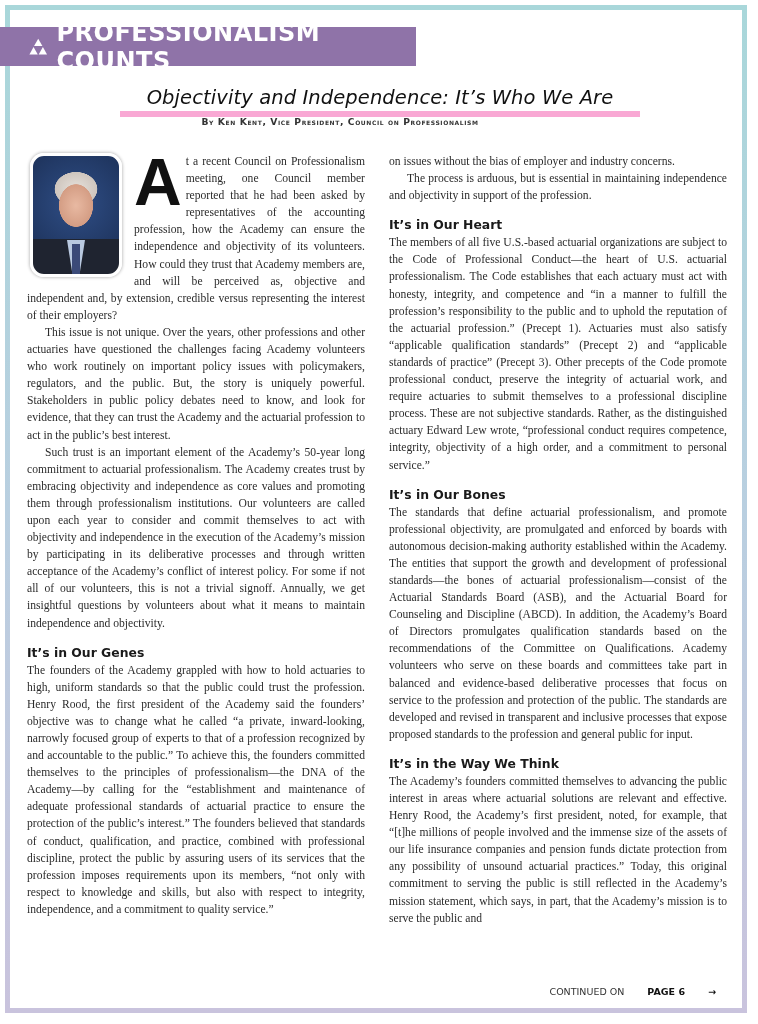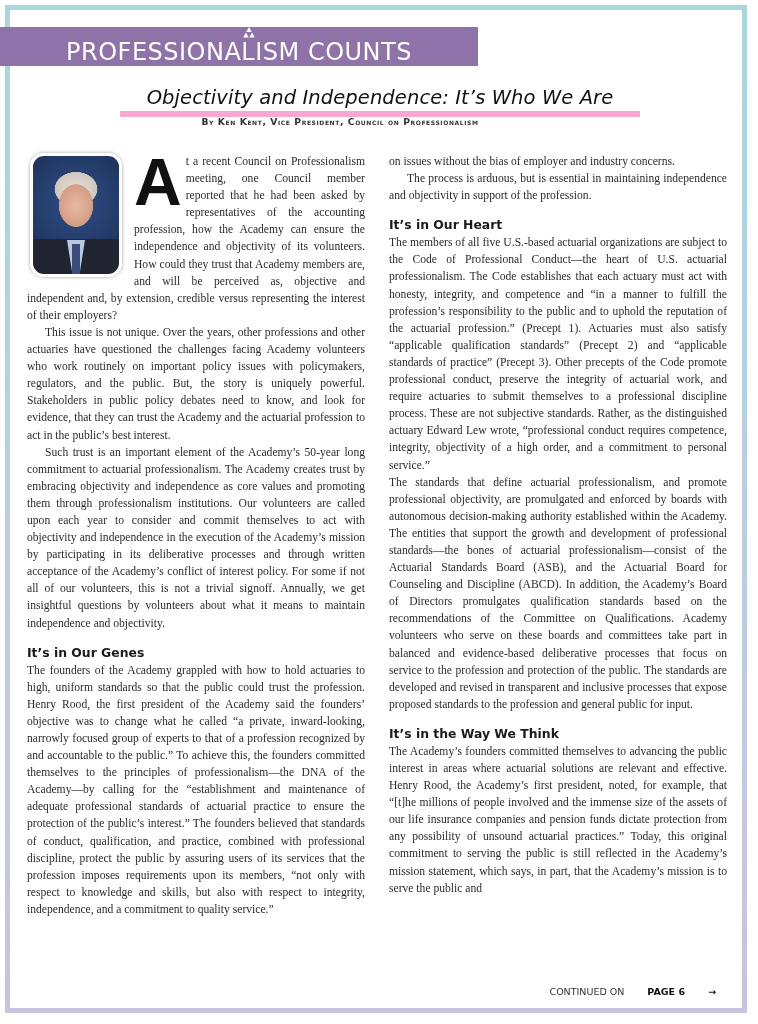--- a/index.html
+++ b/index.html
@@ -9,26 +9,26 @@
     font-family:"Liberation Serif", serif;
     color:#2b2b2b;
   }
   .frame {
     position:absolute; left:5px; top:5px; width:742px; height:1008px;
     border:5px solid transparent;
     border-image: linear-gradient(to bottom, #a9d7da 0%, #b9cfe0 50%, #c9c3dd 100%) 1;
     box-sizing:border-box;
   }
   .banner {
-    position:absolute; left:0; top:27px; width:478px; height:39px;
+    position:absolute; left:0; top:27px; width:416px; height:39px;
     background:#8f73a8;
     display:flex; align-items:center;
     color:#ffffff;
-    font-family:"DejaVu Sans", sans-serif; font-weight:normal;
-    font-size:24px; letter-spacing:0.5px;flex-direction:column;
+    font-family:"DejaVu Sans", sans-serif; font-weight:bold;
+    font-size:24px; letter-spacing:0.5px;
   }
   .banner .logo { margin-left:28px; margin-right:8px; width:22px; height:18px; display:inline-block; }
   .title {
     position:absolute; left:120px; top:86px; width:520px;
     text-align:center;
     font-family:"DejaVu Sans", sans-serif; font-style:italic;
     font-size:19.5px; color:#111;
     border-bottom:6px solid #f9a8d4; padding-bottom:2px;
     letter-spacing:0.1px;
   }
@@ -113,20 +113,21 @@
   <p>The founders of the Academy grappled with how to hold actuaries to high, uniform standards so that the public could trust the profession. Henry Rood, the first president of the Academy said the founders’ objective was to change what he called “a private, inward-looking, narrowly focused group of experts to that of a profession recognized by and accountable to the public.” To achieve this, the founders committed themselves to the principles of professionalism—the DNA of the Academy—by calling for the “establishment and maintenance of adequate professional standards of actuarial practice to ensure the protection of the public’s interest.” The founders believed that standards of conduct, qualification, and practice, combined with professional discipline, protect the public by assuring users of its services that the profession imposes requirements upon its members, “not only with respect to knowledge and skills, but also with respect to integrity, independence, and a commitment to quality service.”</p>
 </div>
 
 <div class="col right" style="top:153px;">
     <p>on issues without the bias of employer and industry concerns.</p>
   <p class="indent">The process is arduous, but is essential in maintaining independence and objectivity in support of the profession.</p>
 
   <h3>It’s in Our Heart</h3>
   <p>The members of all five U.S.-based actuarial organizations are subject to the Code of Professional Conduct—the heart of U.S. actuarial professionalism. The Code establishes that each actuary must act with honesty, integrity, and competence and “in a manner to fulfill the profession’s responsibility to the public and to uphold the reputation of the actuarial profession.” (Precept 1). Actuaries must also satisfy “applicable qualification standards” (Precept 2) and “applicable standards of practice” (Precept 3). Other precepts of the Code promote professional conduct, preserve the integrity of actuarial work, and require actuaries to submit themselves to a professional discipline process. These are not subjective standards. Rather, as the distinguished actuary Edward Lew wrote, “professional conduct requires competence, integrity, objectivity of a high order, and a commitment to personal service.”</p>
 
+  <h3>It’s in Our Bones</h3>
   <p>The standards that define actuarial professionalism, and promote professional objectivity, are promulgated and enforced by boards with autonomous decision-making authority established within the Academy. The entities that support the growth and development of professional standards—the bones of actuarial professionalism—consist of the Actuarial Standards Board (ASB), and the Actuarial Board for Counseling and Discipline (ABCD). In addition, the Academy’s Board of Directors promulgates qualification standards based on the recommendations of the Committee on Qualifications. Academy volunteers who serve on these boards and committees take part in balanced and evidence-based deliberative processes that focus on service to the profession and protection of the public. The standards are developed and revised in transparent and inclusive processes that expose proposed standards to the profession and general public for input.</p>
 
   <h3>It’s in the Way We Think</h3>
   <p>The Academy’s founders committed themselves to advancing the public interest in areas where actuarial solutions are relevant and effective. Henry Rood, the Academy’s first president, noted, for example, that “[t]he millions of people involved and the immense size of the assets of our life insurance companies and pension funds dictate protection from any possibility of unsound actuarial practices.” Today, this original commitment to serving the public is still reflected in the Academy’s mission statement, which says, in part, that the Academy’s mission is to serve the public and</p>
 </div>
 
 <div class="continued">
   <span>CONTINUED ON</span>
   <b>PAGE 6</b>
   <b>→</b>

